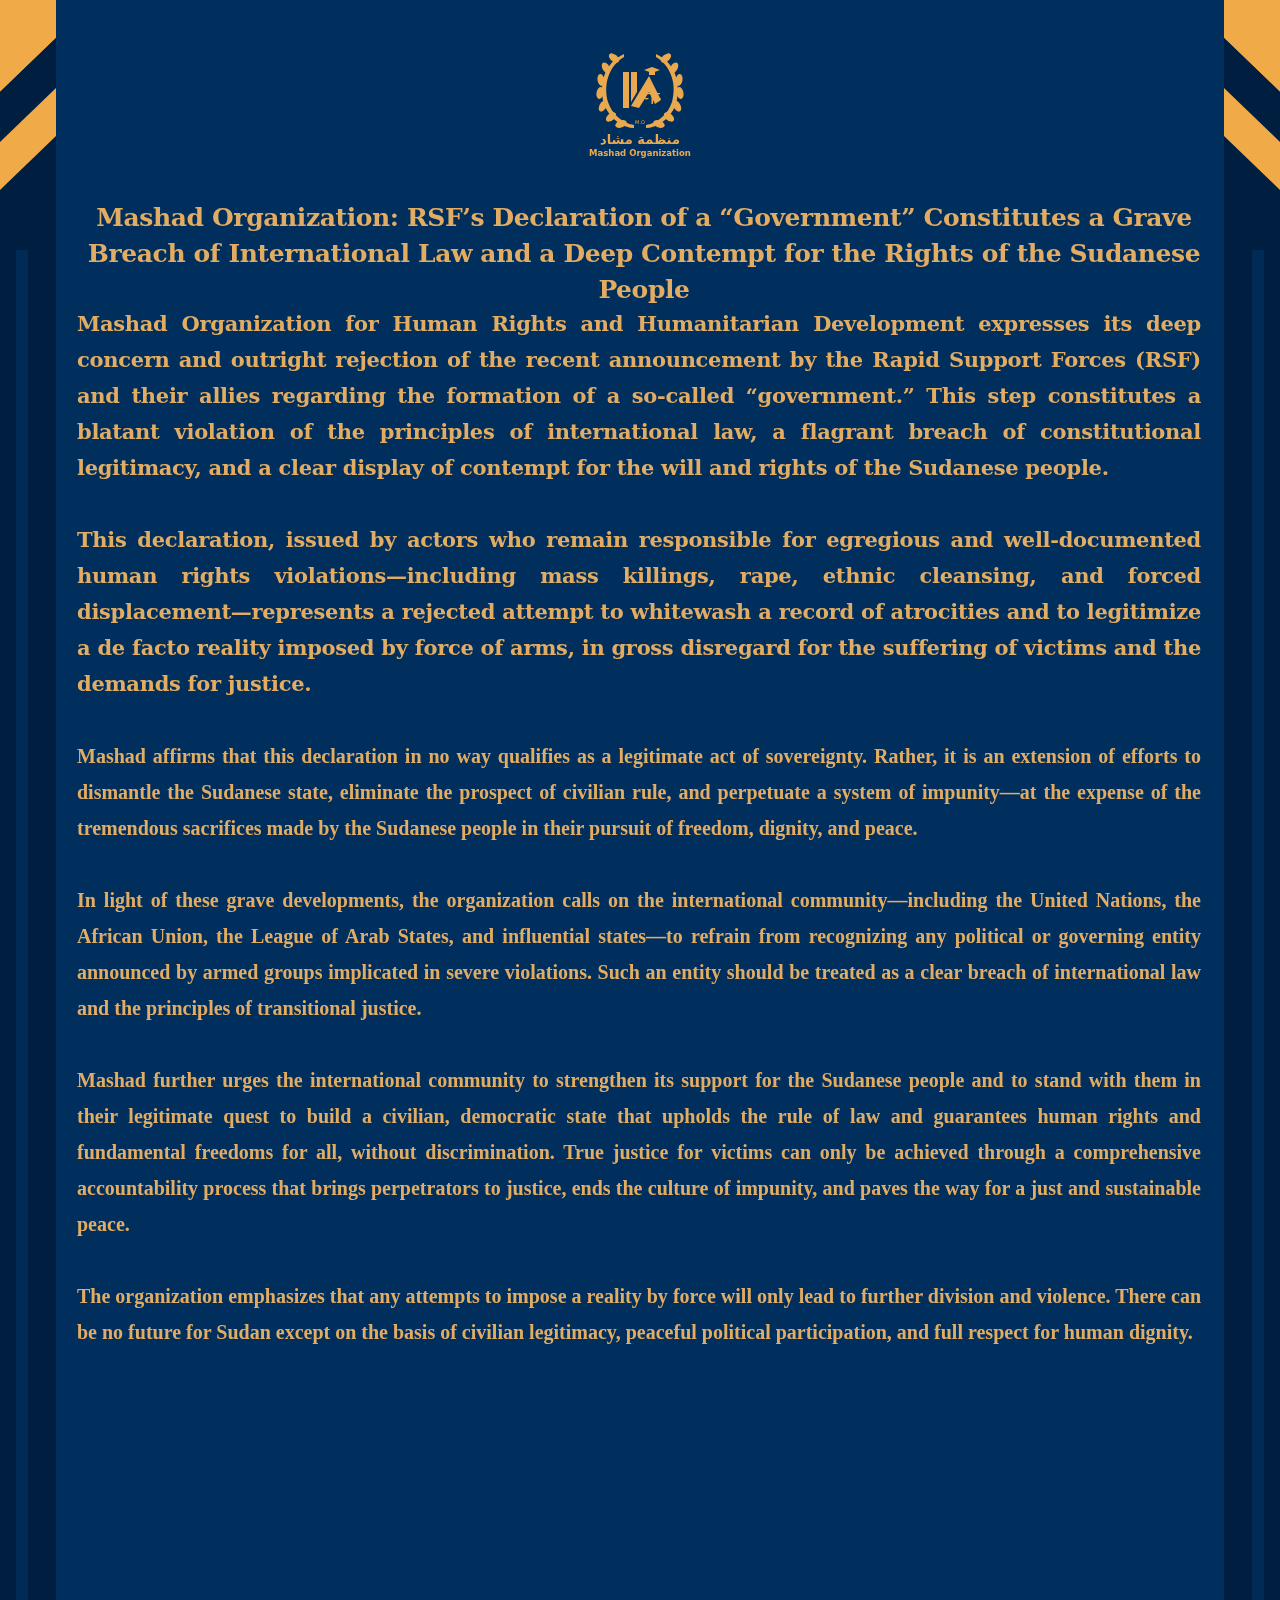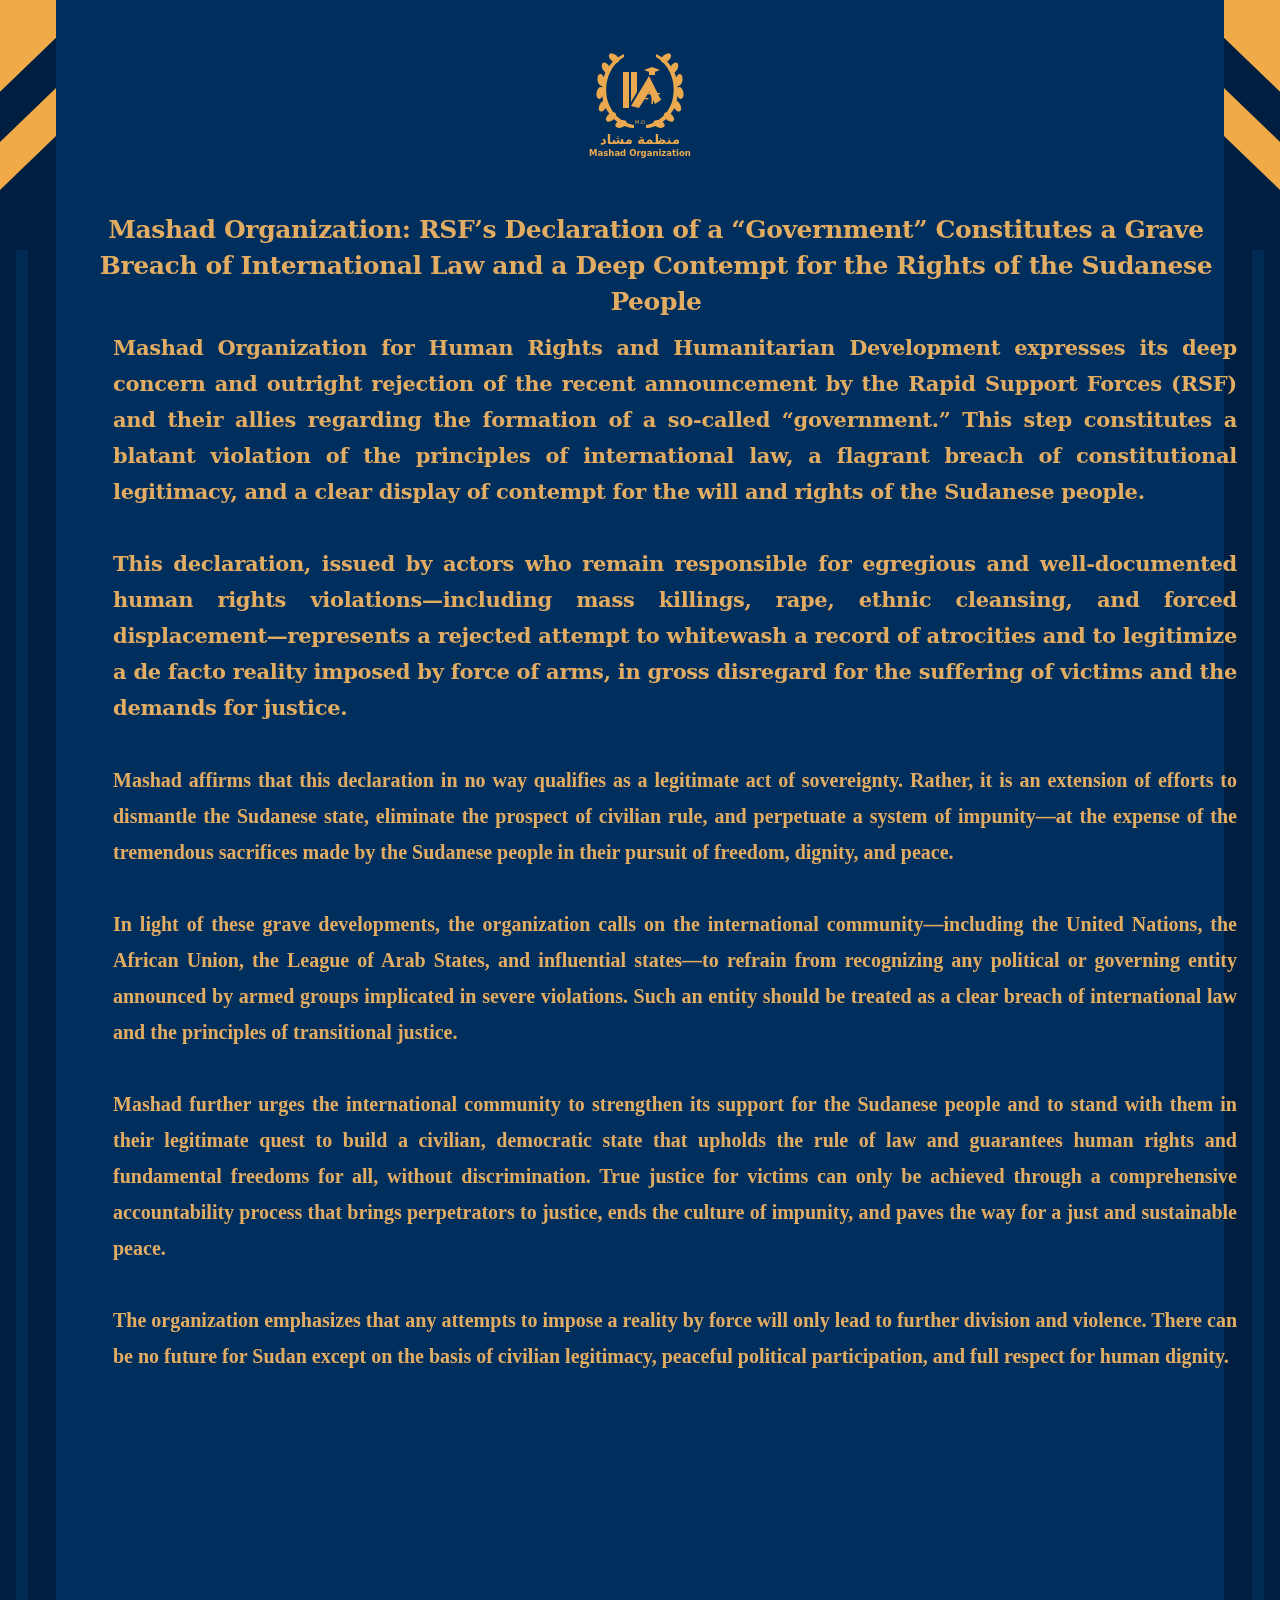--- a/index.html
+++ b/index.html
@@ -43,26 +43,26 @@
       color: #eaa94e; font-size: 13px; line-height: 16px; margin-top: -2px;
     }
     .logo-en {
       display: block; font-family: "DejaVu Sans", sans-serif; font-weight: bold;
       color: #eaa94e; font-size: 8.5px; line-height: 11px;
     }
 
     .title {
       position: absolute; left: 80px; top: 196px; width: 1120px;
       text-align: center; color: #e2ac62; font-weight: bold;
-      font-size: 25px; line-height: 36px; margin: 16px;
+      font-size: 25px; line-height: 36px; margin: 4px;
       letter-spacing: -0.4px;
     }
 
     .body {
-      position: absolute; left: 77px; top: 330px; width: 1124px; margin-left: 36px;
+      position: absolute; left: 77px; top: 306px; width: 1124px;
     }
     .para {
       margin: 0 0 36px 0; color: #e2ac62; font-weight: bold;
       font-size: 21px; line-height: 36px; text-align: justify;
       letter-spacing: -0.3px;
     }
     .para.condensed {
       font-family: "Liberation Serif", serif;
       font-size: 20px; letter-spacing: 0;
     }

